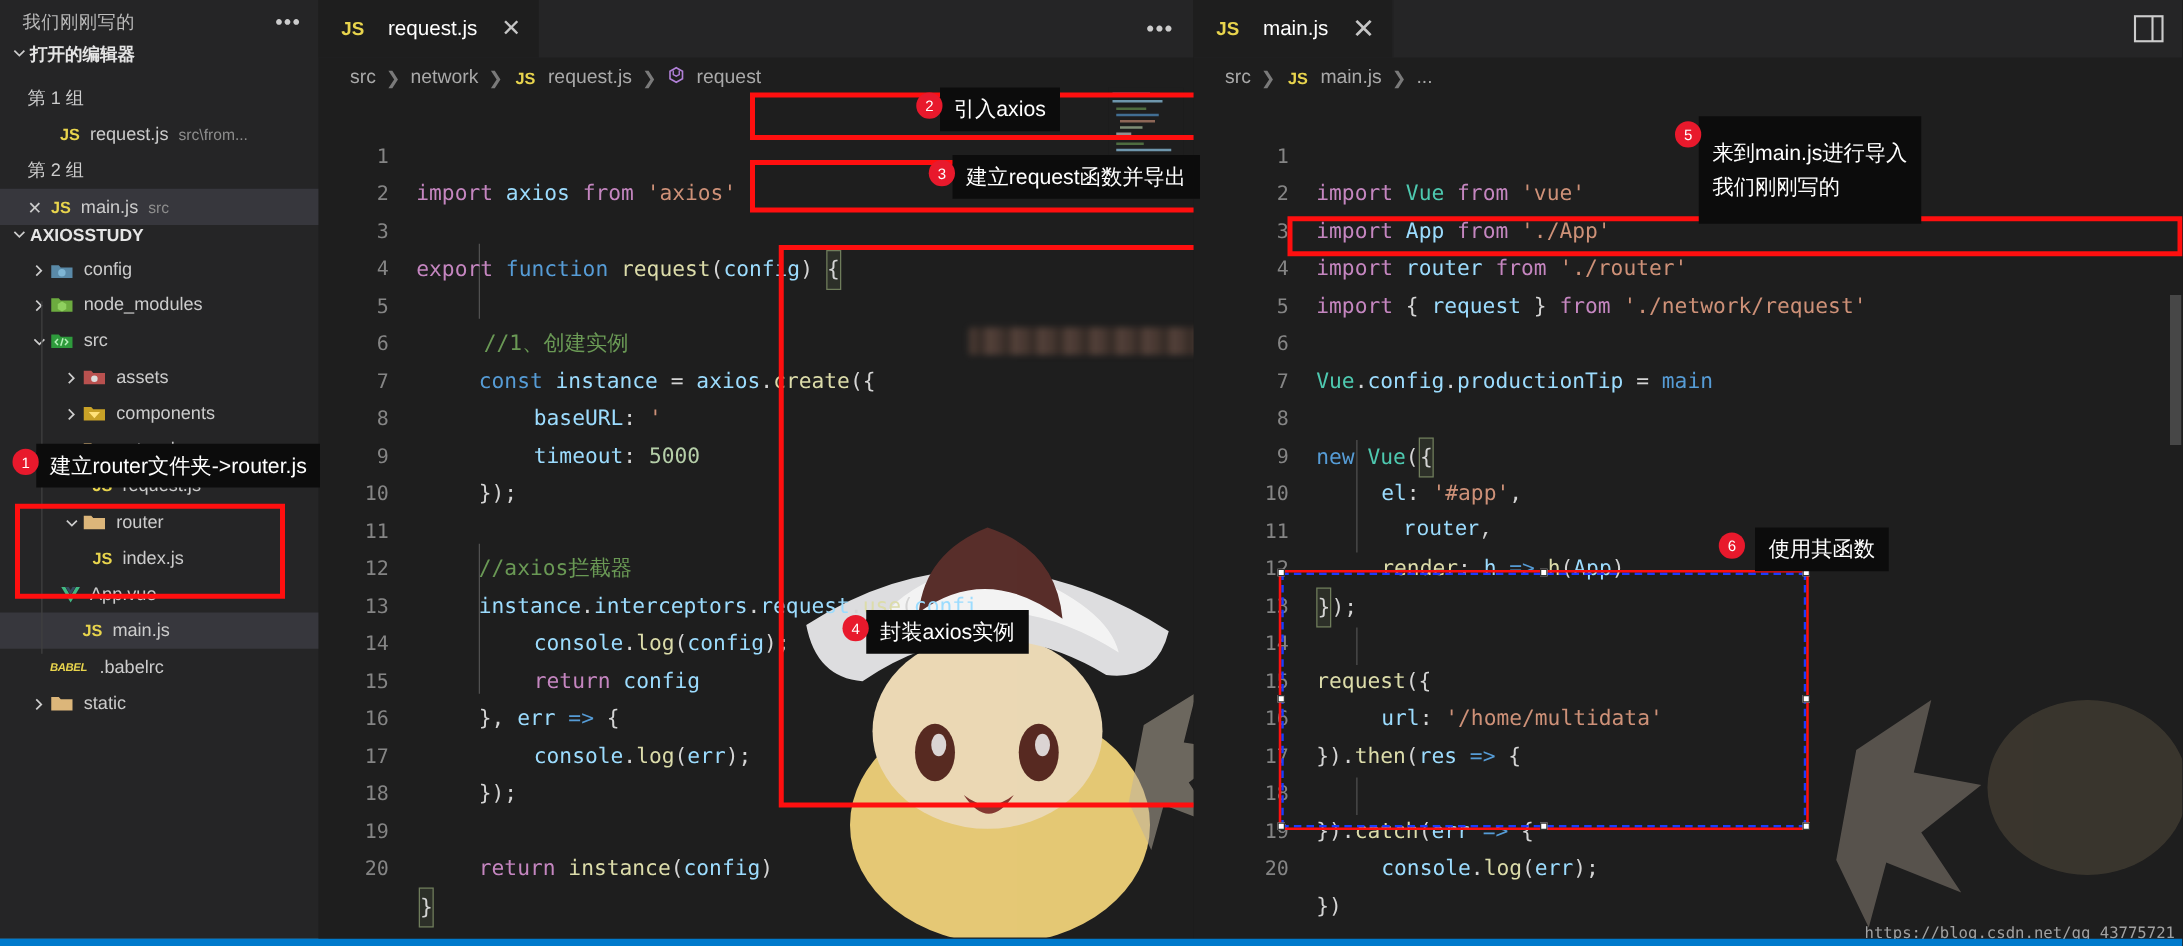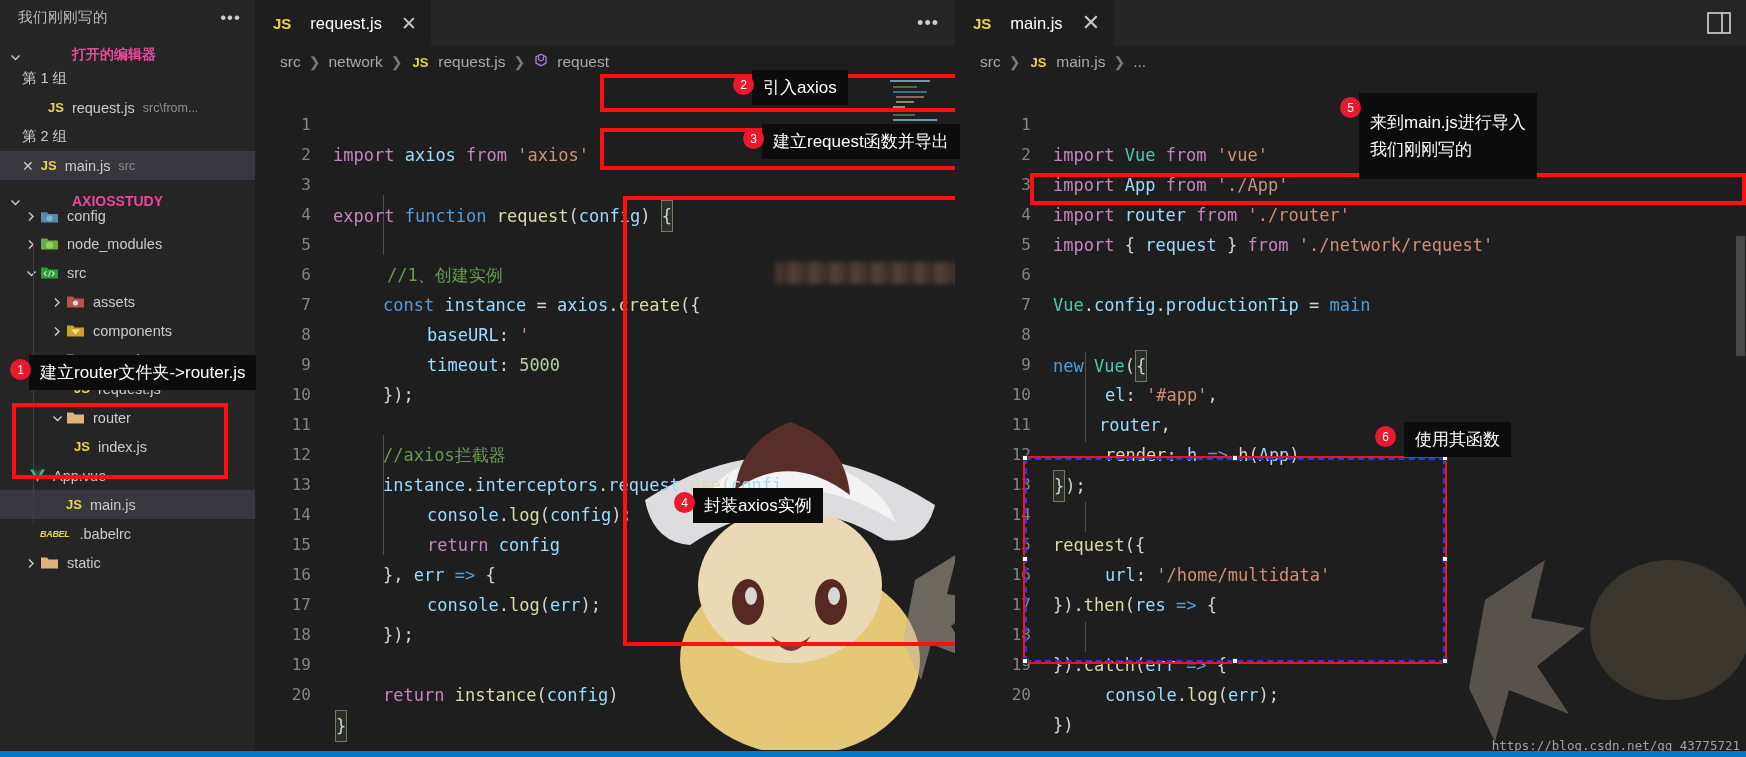--- a/index.html
+++ b/index.html
@@ -8,22 +8,22 @@
   .app { position:relative; width:1746px; height:757px; display:flex; background:#1e1e1e; }
 
   
   .sidebar { width:255px; height:757px; background:#252526; color:#cccccc;
              flex:0 0 255px; position:relative; overflow:hidden; }
   .sb-header { height:35px; display:flex; align-items:center; justify-content:space-between;
                padding:0 14px 0 18px; }
   .sb-title { font-size:14.5px; color:#bbbbbb; letter-spacing:.5px; }
   .sb-dots { color:#cccccc; font-size:17px; letter-spacing:1px; line-height:10px; }
 
-  .sect-row { height:29px; display:flex; align-items:flex-end; font-size:14px; font-weight:bold;
-              color:#ec4899; padding-left:4px;gap:48px; }
+  .sect-row { height:29px; display:flex; align-items:flex-start; font-size:14px; font-weight:bold;
+              color:#e5e5e5; padding-left:4px; }
   .chev { width:18px; text-align:center; font-size:12px; color:#cccccc; display:inline-block;}
   .chev svg { vertical-align:middle; }
 
   .row { height:29px; display:flex; align-items:center; font-size:14.5px; color:#cccccc;
          white-space:nowrap; }
   .row.sel { background:#37373d; }
   .indent3 { padding-left:22px; }
   .indent4 { padding-left:48px; }
 
   .jsicon { color:#e8d44d; font-weight:bold; font-size:13px; font-style:normal;
@@ -265,21 +265,21 @@
             </svg>
         </span>
         <span>router</span>
       </div>
 
       <div class="row" style="padding-left:74px;">
         <i class="jsicon">JS</i>
         <span>index.js</span>
       </div>
 
-      <div class="row" style="padding-left:29px;">
+      <div class="row" style="padding-left:48px;">
         <span class="folder-ico" style="width:17px;margin-right:7px;">
           <svg width="17" height="15" viewBox="0 0 17 15">
               <path d="M1 1.5h3.2L8.5 9l4.3-7.5H16L8.5 14z" fill="#41b883"></path>
               <path d="M4.6 1.5h2.4L8.5 4l1.5-2.5h2.4L8.5 8z" fill="#35495e"></path>
             </svg>
         </span>
         <span>App.vue</span>
       </div>
 
       <div class="row sel" style="padding-left:66px;">
@@ -525,21 +525,21 @@
       <div style="position:absolute;top:210px;left:0;">
         <span class="ln" style="left:20px;">8</span>
         <span class="cl" style="left:98px;"><span class="kb">new</span> <span class="ty">Vue</span><span class="pl">(</span><span class="pl cursor-blk">{</span></span>
       </div>
       <div style="position:absolute;top:240px;left:0;">
         <span class="ln" style="left:20px;">9</span>
         <span class="cl" style="left:150px;"><span class="id">el</span><span class="pl">: </span><span class="str">'#app'</span><span class="pl">,</span></span>
       </div>
       <div style="position:absolute;top:270px;left:0;">
         <span class="ln" style="left:20px;">10</span>
-        <span class="cl" style="left:144px;"><span class="id">router</span><span class="pl">,</span></span>
+        <span class="cl" style="left:168px;font-family:Liberation Mono, monospace;"><span class="id">router</span><span class="pl">,</span></span>
       </div>
       <div style="position:absolute;top:300px;left:0;">
         <span class="ln" style="left:20px;">11</span>
         <span class="cl" style="left:150px;"><span class="fn">render</span><span class="pl">: </span><span class="id">h</span> <span class="op">=&gt;</span> <span class="fn">h</span><span class="pl">(</span><span class="id">App</span><span class="pl">)</span></span>
       </div>
       <div style="position:absolute;top:330px;left:0;">
         <span class="ln" style="left:20px;">12</span>
         <span class="cl" style="left:98px;"><span class="pl cursor-blk">}</span><span class="pl">);</span></span>
       </div>
       <div style="position:absolute;top:360px;left:0;">

